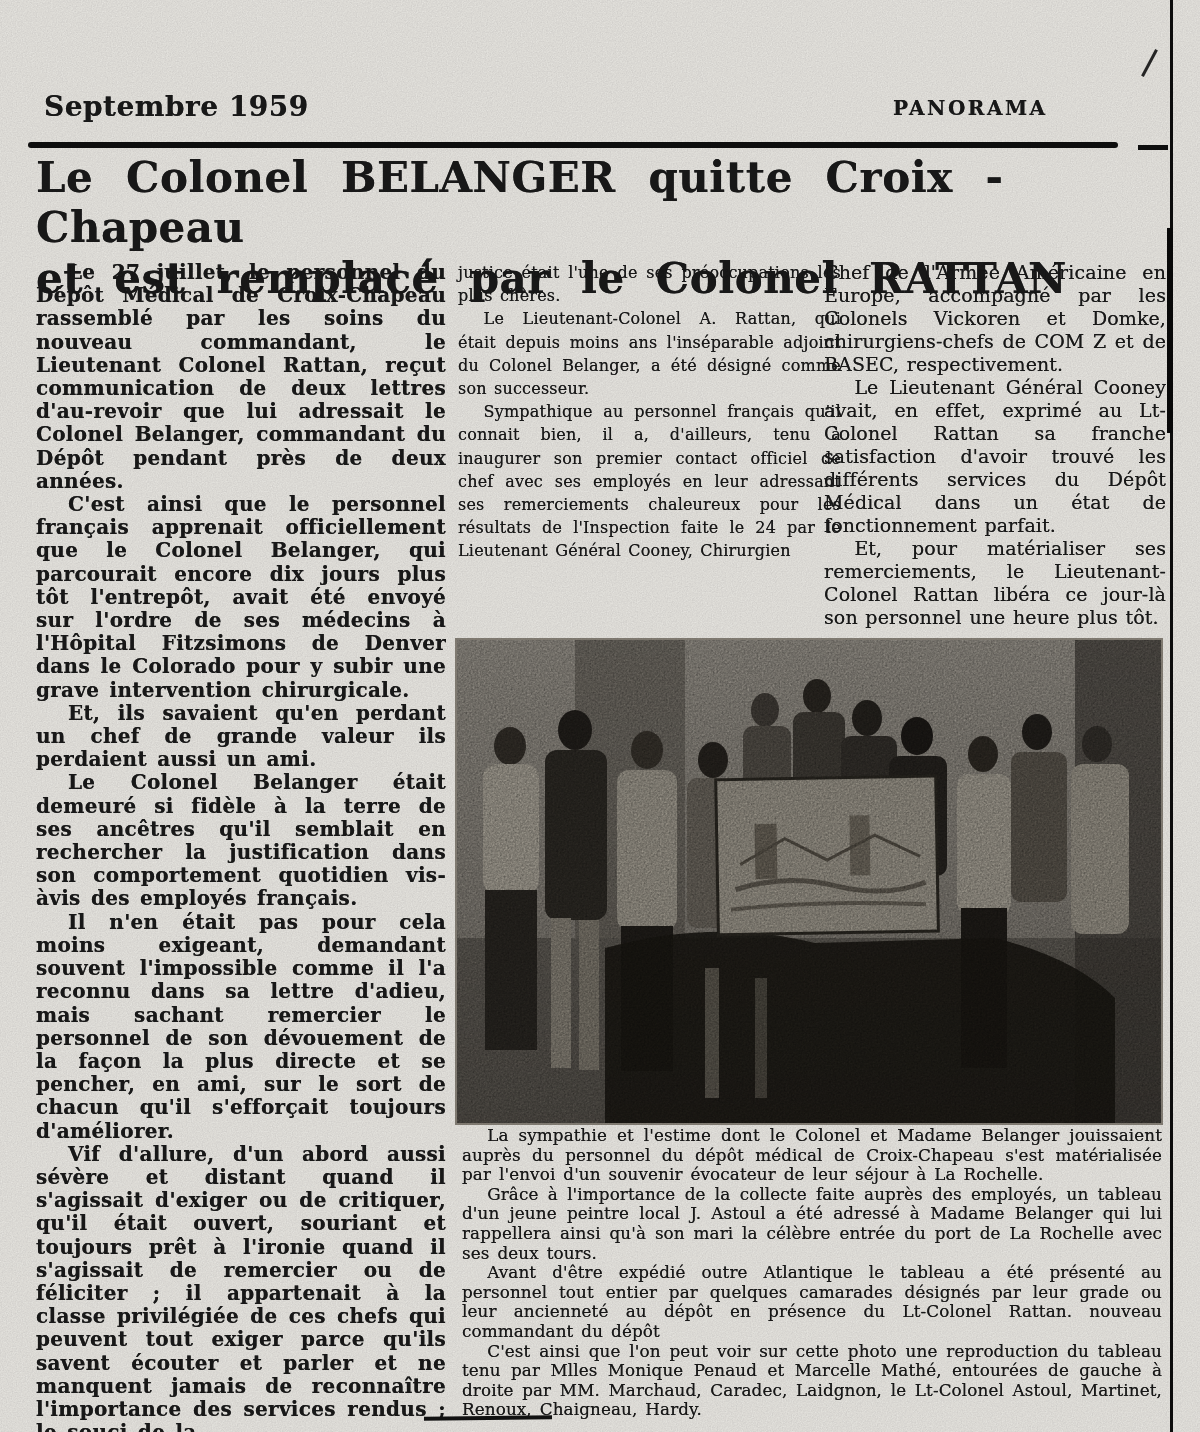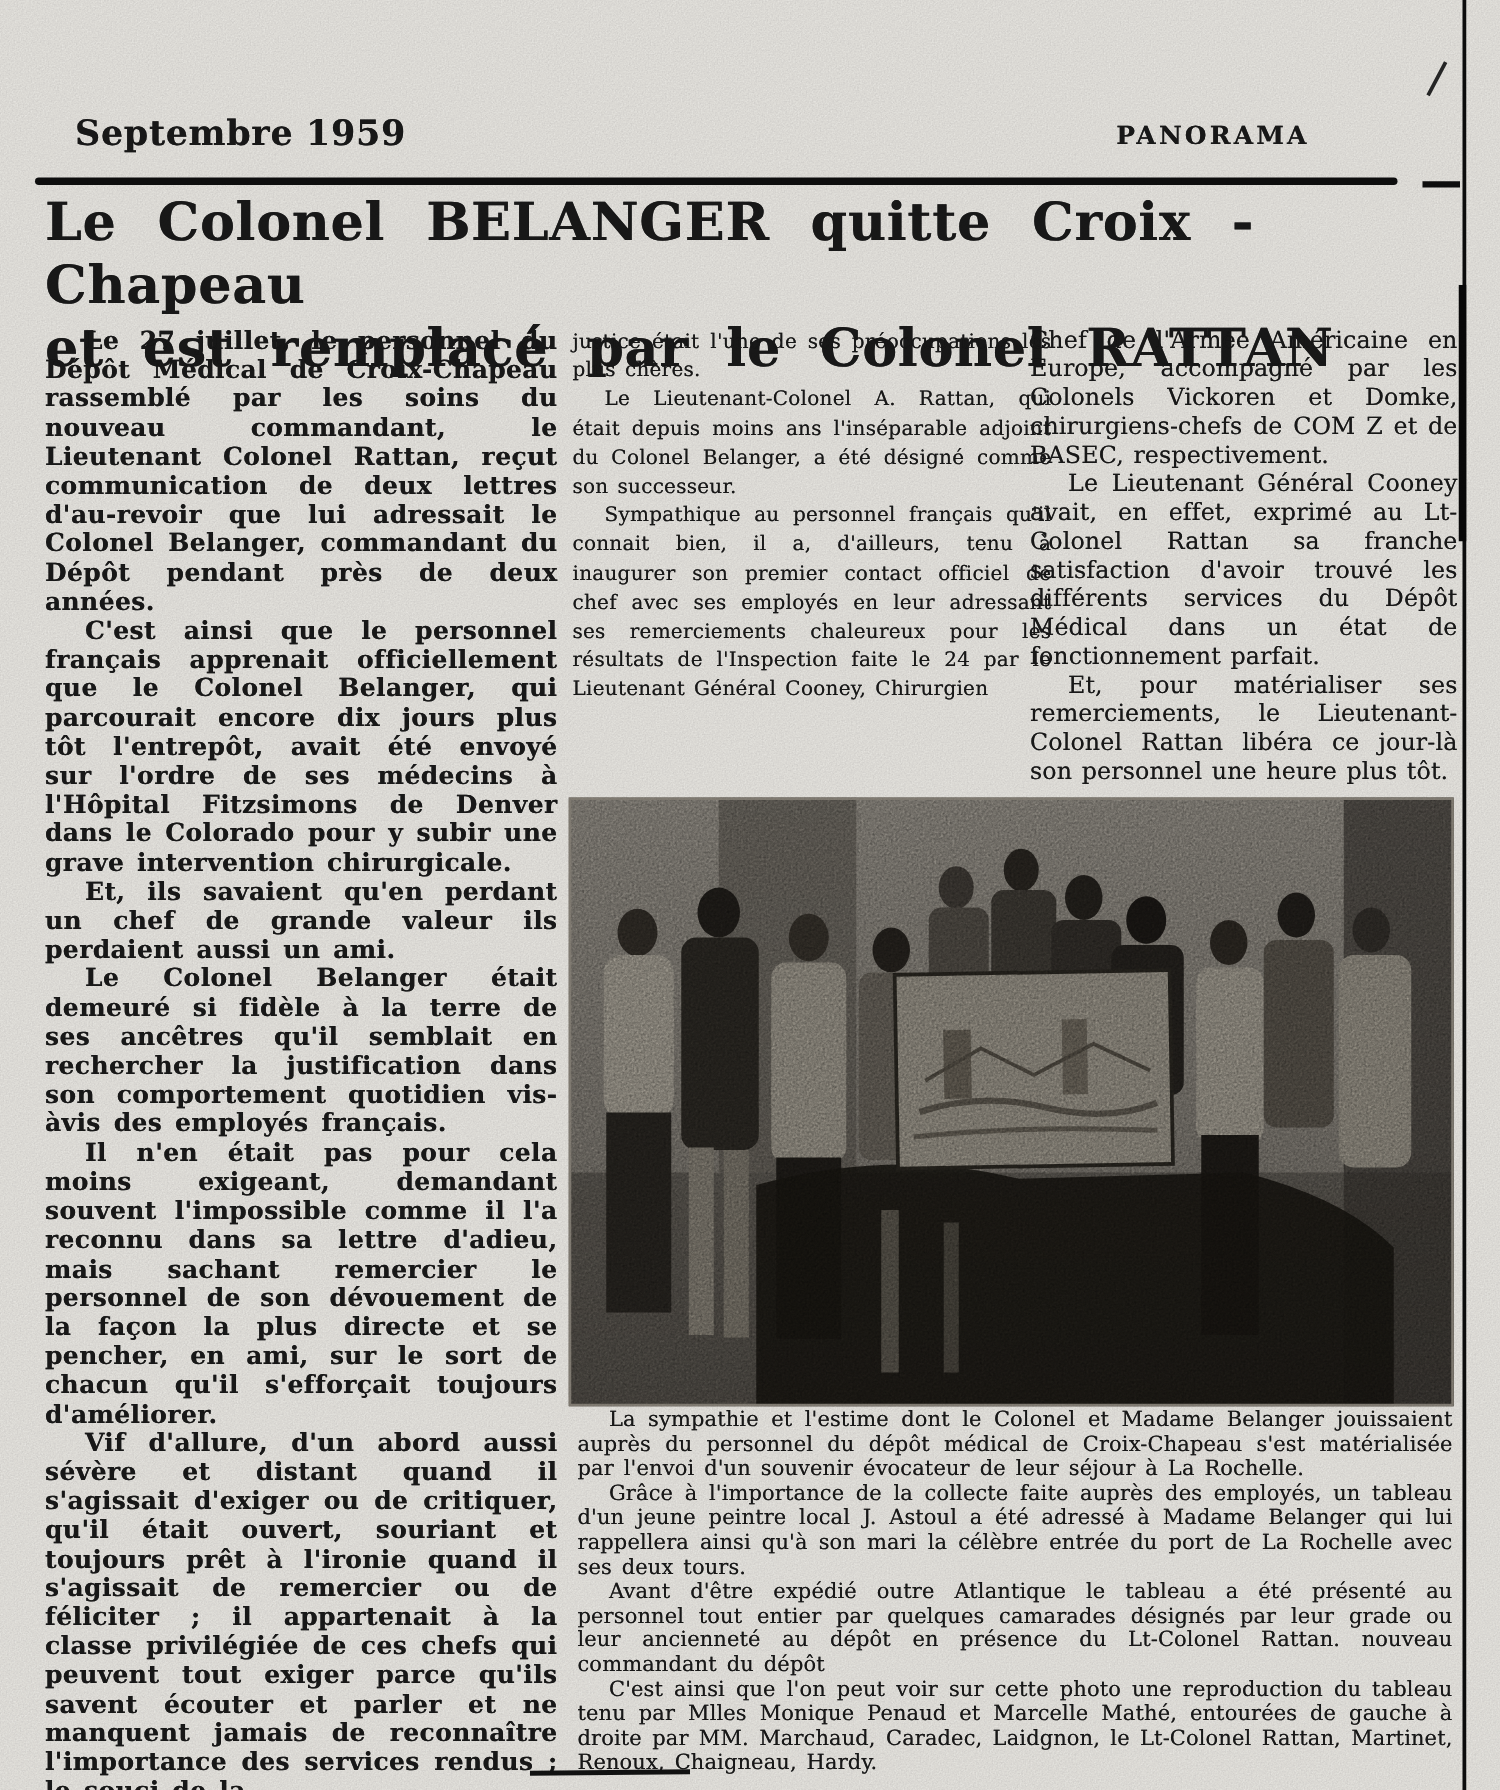--- a/index.html
+++ b/index.html
@@ -5,21 +5,21 @@
   html,body{margin:0;padding:0;background:#dedbd4;}
   .page{
     position:relative; width:1200px; height:1432px; overflow:hidden;
     background:#f5f3ee; color:#1b1b1b;
     font-family:"DejaVu Serif","Liberation Serif",serif;
   }
   .ink{ text-shadow:0 0 .5px rgba(20,20,20,.75); }
 
   
   .issue-date{
-    position:absolute; left:60px; top:90px; font-size:28px; font-weight:bold;
+    position:absolute; left:44px; top:90px; font-size:28px; font-weight:bold;
     letter-spacing:.5px;
   }
   .masthead-title{
     position:absolute; left:893px; top:96px; font-size:20px; font-weight:bold;
     letter-spacing:2.5px;
   }
   .rule-main{position:absolute; left:28px; top:142px; width:1090px; height:6px; background:#101010; border-radius:3px;}
   .rule-main-dash{position:absolute; left:1138px; top:145px; width:30px; height:5px; background:#101010;}
 
   
@@ -162,21 +162,21 @@
       <rect x="0" y="0" width="708" height="487" filter="url(#grain)" opacity=".5"></rect>
 
       <rect x="0" y="0" width="708" height="487" fill="none" stroke="#8e887e" stroke-width="4"></rect>
     </svg>
   </figure>
 
   <section class="caption ink">
     <p>La sympathie et l'estime dont le Colonel et Madame Belanger jouissaient auprès du personnel du dépôt médical de Croix-Chapeau s'est matérialisée par l'envoi d'un souvenir évocateur de leur séjour à La Rochelle.</p>
     <p>Grâce à l'importance de la collecte faite auprès des employés, un tableau d'un jeune peintre local J. Astoul a été adressé à Madame Belanger qui lui rappellera ainsi qu'à son mari la célèbre entrée du port de La Rochelle avec ses deux tours.</p>
     <p>Avant d'être expédié outre Atlantique le tableau a été présenté au personnel tout entier par quelques camarades désignés par leur grade ou leur ancienneté au dépôt en présence du Lt-Colonel Rattan. nouveau commandant du dépôt</p>
-    <p>C'est ainsi que l'on peut voir sur cette photo une reproduction du tableau tenu par Mlles Monique Penaud et Marcelle Mathé, entourées de gauche à droite par MM. Marchaud, Caradec, Laidgnon, le Lt-Colonel Rattan, Martinet, Renoux, Chaigneau, Hardy.</p>
+    <p>C'est ainsi que l'on peut voir sur cette photo une reproduction du tableau tenu par Mlles Monique Penaud et Marcelle Mathé, entourées de gauche à droite par MM. Marchaud, Caradec, Laidgnon, le Lt-Colonel Astoul, Martinet, Renoux, Chaigneau, Hardy.</p>
   </section>
 
   <div class="edge-line"></div>
   <div class="edge-seg"></div>
   <div class="corner-mark"></div>
   <div class="bottom-rule"></div>
 
   <svg class="noise" width="1200" height="1432" xmlns="http://www.w3.org/2000/svg">
     <filter id="paperNoise">
       <feTurbulence type="fractalNoise" baseFrequency="0.8" numOctaves="2" result="t"></feTurbulence>

